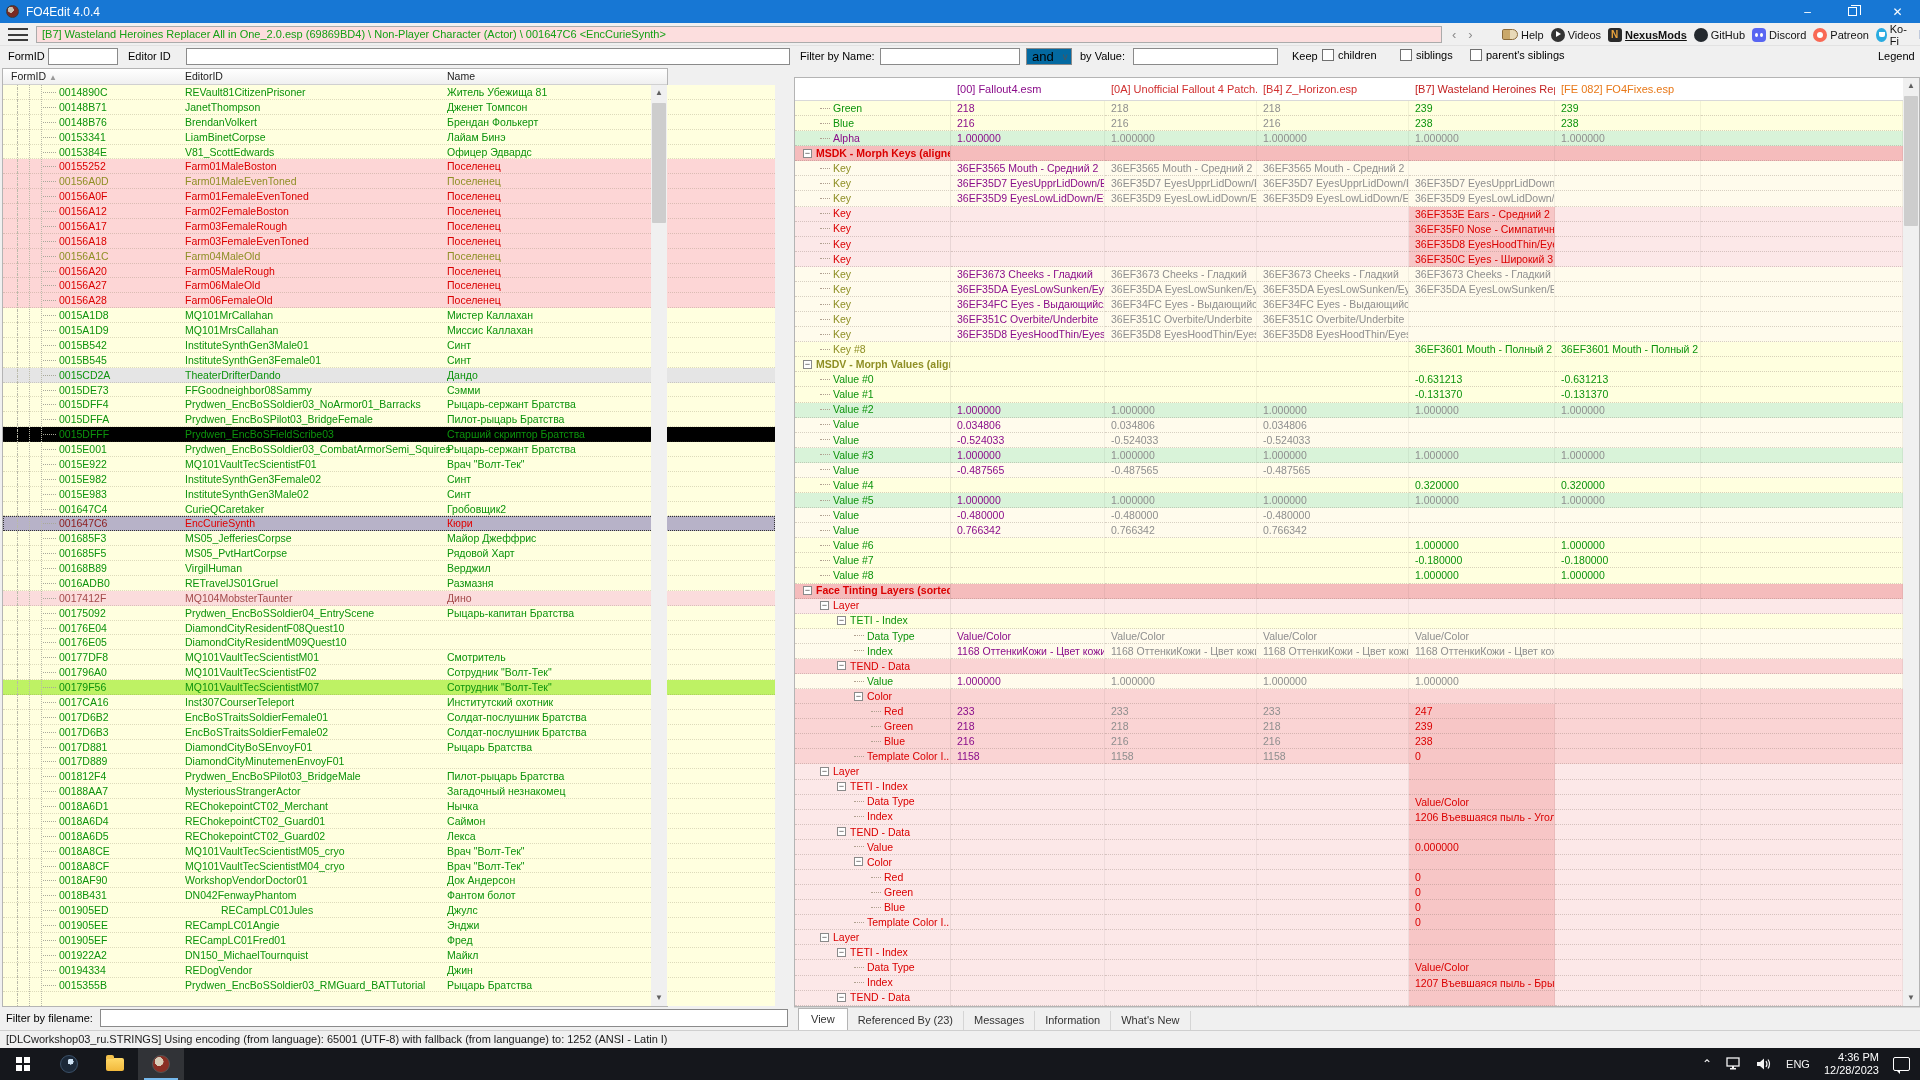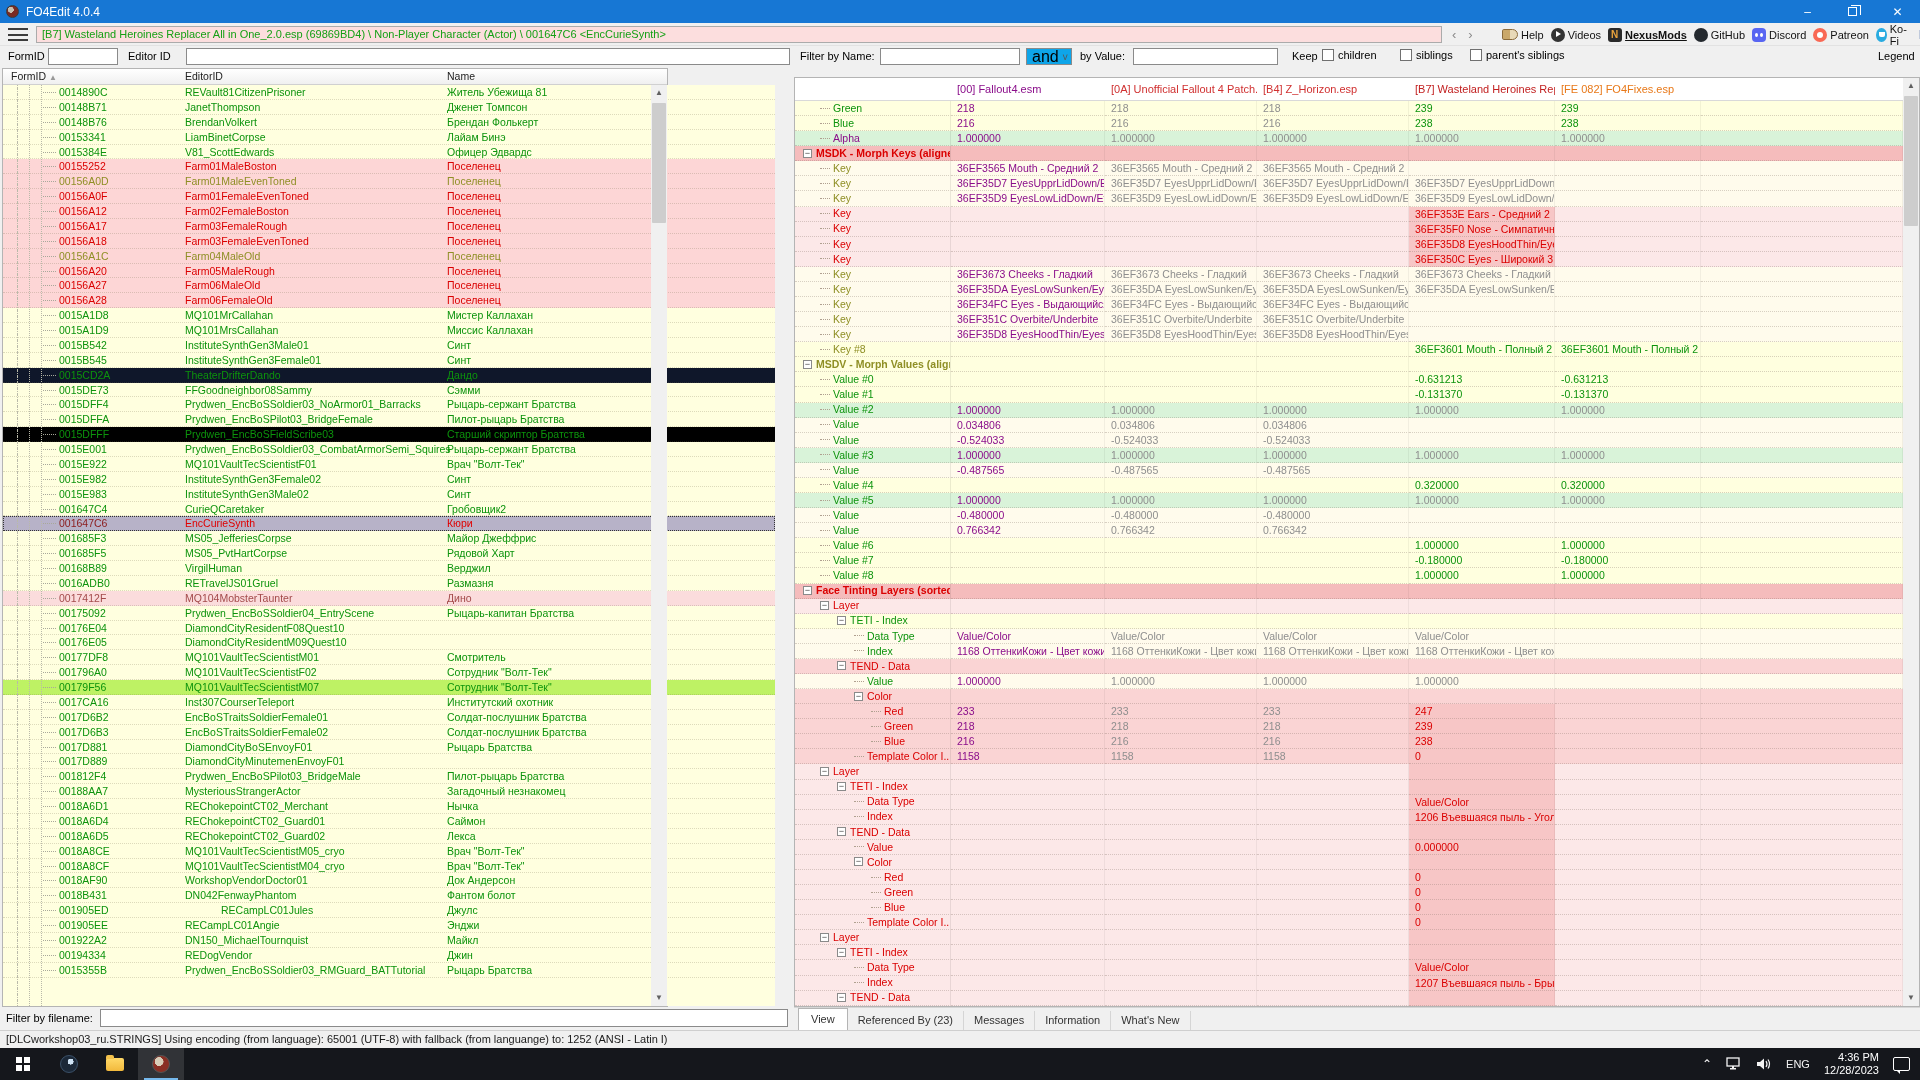--- a/index.html
+++ b/index.html
@@ -40,21 +40,21 @@
   .icon-patreon:before { content:""; position:absolute; left:4px; top:4px; width:6px; height:6px; border-radius:50%; background:#fff; }
   .icon-kofi { border-radius:50%; background:#29abe0; }
   .icon-kofi:before { content:""; position:absolute; left:3.5px; top:4.5px; width:6px; height:5px; background:#fff; border-radius:0 0 2px 2px; }
   .icon-paypal { background:transparent; }
   .icon-paypal:before { content:"P"; position:absolute; left:2px; top:0; font-size:12px; font-weight:bold; color:#0b3d91; text-shadow:1.5px 1px 0 #2da2e0; }
 
   
   .filterrow { position:absolute; left:0; top:46px; width:1920px; height:22px; background:#f0f0f0; font-size:11px; color:#000; }
   .filterrow .lbl { position:absolute; top:4px; }
   .inp { position:absolute; top:2px; height:17px; background:#fff; border:1px solid #8a8a8a; font-size:11px; padding:0 3px; font-family:inherit; }
-  .selbox { position:absolute; top:2px; height:17px; background:#0ea5e9; border:1px solid #8a8a8a; font-size:16px; line-height:15px; padding:0 14px 0 5px; }
+  .selbox { position:absolute; top:2px; height:17px; background:#0369a1; border:1px solid #8a8a8a; font-size:13px; line-height:15px; padding:0 14px 0 5px; }
   .selbox:after { content:"˅"; position:absolute; right:3px; top:1px; color:#555; font-size:10px; }
   .cb { display:inline-flex; align-items:center; gap:4px; position:absolute; top:3px; }
   .cb .box { width:12px; height:12px; border:1px solid #707070; background:#fff; }
 
   
   .leftpanel { position:absolute; left:2px; top:68px; width:666px; height:939px; background:#fff; border:1px solid #b4b4b4; }
   .lt-head { position:absolute; left:0; top:0; width:100%; height:16px; background:linear-gradient(#ffffff,#f0f0f0); border-bottom:1px solid #d0d0d0; font-size:10.5px; color:#222; }
   .lt-head .hc { position:absolute; top:1px; }
   .lt-rows { position:absolute; left:0; top:16px; width:772px; height:921px; overflow:hidden; background:#ffffdf; }
   .lrow { position:relative; width:100%; height:14.88px; font-size:10.5px; line-height:14px; white-space:nowrap; border-bottom:1px dotted rgba(120,110,80,.25); }
@@ -315,21 +315,21 @@
           <span class="fid" style="color: rgb(12, 147, 12);">0015B542</span>
           <span class="eid" style="color: rgb(12, 147, 12); text-align: right;">InstituteSynthGen3Male01</span>
           <span class="nm" style="color: rgb(12, 147, 12);">Синт</span>
         </div>
         <div class="lrow" style="background: rgb(255, 255, 223);">
           <span class="conn"></span>
           <span class="fid" style="color: rgb(12, 147, 12);">0015B545</span>
           <span class="eid" style="color: rgb(12, 147, 12);">InstituteSynthGen3Female01</span>
           <span class="nm" style="color: rgb(12, 147, 12);">Синт</span>
         </div>
-        <div class="lrow" style="background: #0f172a;">
+        <div class="lrow" style="background: #e5e5e5;">
           <span class="conn"></span>
           <span class="fid" style="color: rgb(12, 147, 12);">0015CD2A</span>
           <span class="eid" style="color: rgb(12, 147, 12);">TheaterDrifterDando</span>
           <span class="nm" style="color: rgb(12, 147, 12);">Дандо</span>
         </div>
         <div class="lrow" style="background: rgb(255, 255, 223);">
           <span class="conn"></span>
           <span class="fid" style="color: rgb(12, 147, 12);">0015DE73</span>
           <span class="eid" style="color: rgb(12, 147, 12);">FFGoodneighbor08Sammy</span>
           <span class="nm" style="color: rgb(12, 147, 12);">Сэмми</span>
@@ -542,20 +542,26 @@
           <span class="conn"></span>
           <span class="fid" style="color: rgb(12, 147, 12);">001905ED</span>
           <span class="eid" style="color: rgb(12, 147, 12); margin-left: 36px;">RECampLC01Jules</span>
           <span class="nm" style="color: rgb(12, 147, 12);">Джулс</span>
         </div>
         <div class="lrow" style="background: rgb(255, 255, 223);">
           <span class="conn"></span>
           <span class="fid" style="color: rgb(12, 147, 12);">001905EE</span>
           <span class="eid" style="color: rgb(12, 147, 12);">RECampLC01Angie</span>
           <span class="nm" style="color: rgb(12, 147, 12);">Энджи</span>
+        </div>
+        <div class="lrow" style="background: rgb(255, 255, 223);">
+          <span class="conn"></span>
+          <span class="fid" style="color: rgb(12, 147, 12);">001905EF</span>
+          <span class="eid" style="color: rgb(12, 147, 12);">RECampLC01Fred01</span>
+          <span class="nm" style="color: rgb(12, 147, 12);">Фред</span>
         </div>
         <div class="lrow" style="background: rgb(255, 255, 223);">
           <span class="conn"></span>
           <span class="fid" style="color: rgb(12, 147, 12);">001922A2</span>
           <span class="eid" style="color: rgb(12, 147, 12);">DN150_MichaelTournquist</span>
           <span class="nm" style="color: rgb(12, 147, 12);">Майкл</span>
         </div>
         <div class="lrow" style="background: rgb(255, 255, 223);">
           <span class="conn"></span>
           <span class="fid" style="color: rgb(12, 147, 12);">00194334</span>

